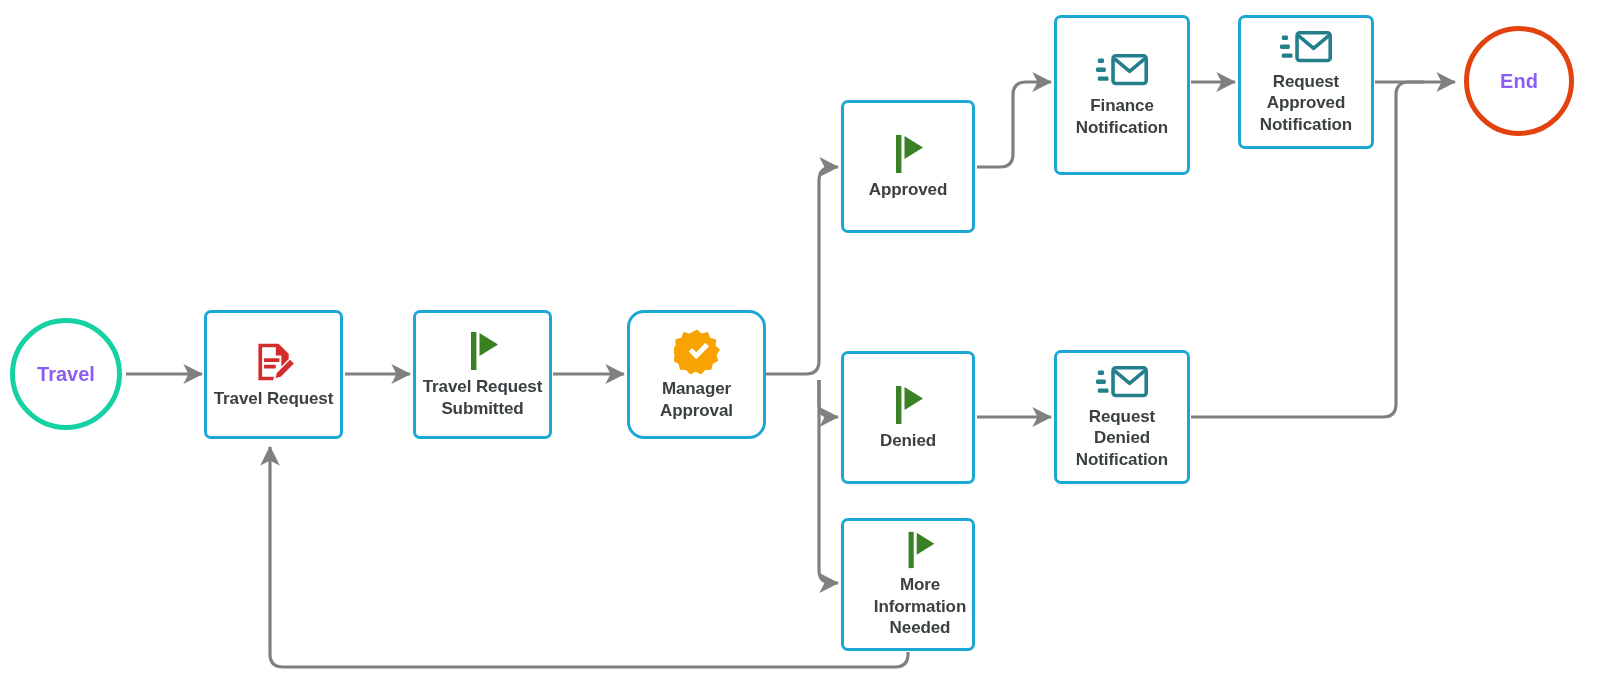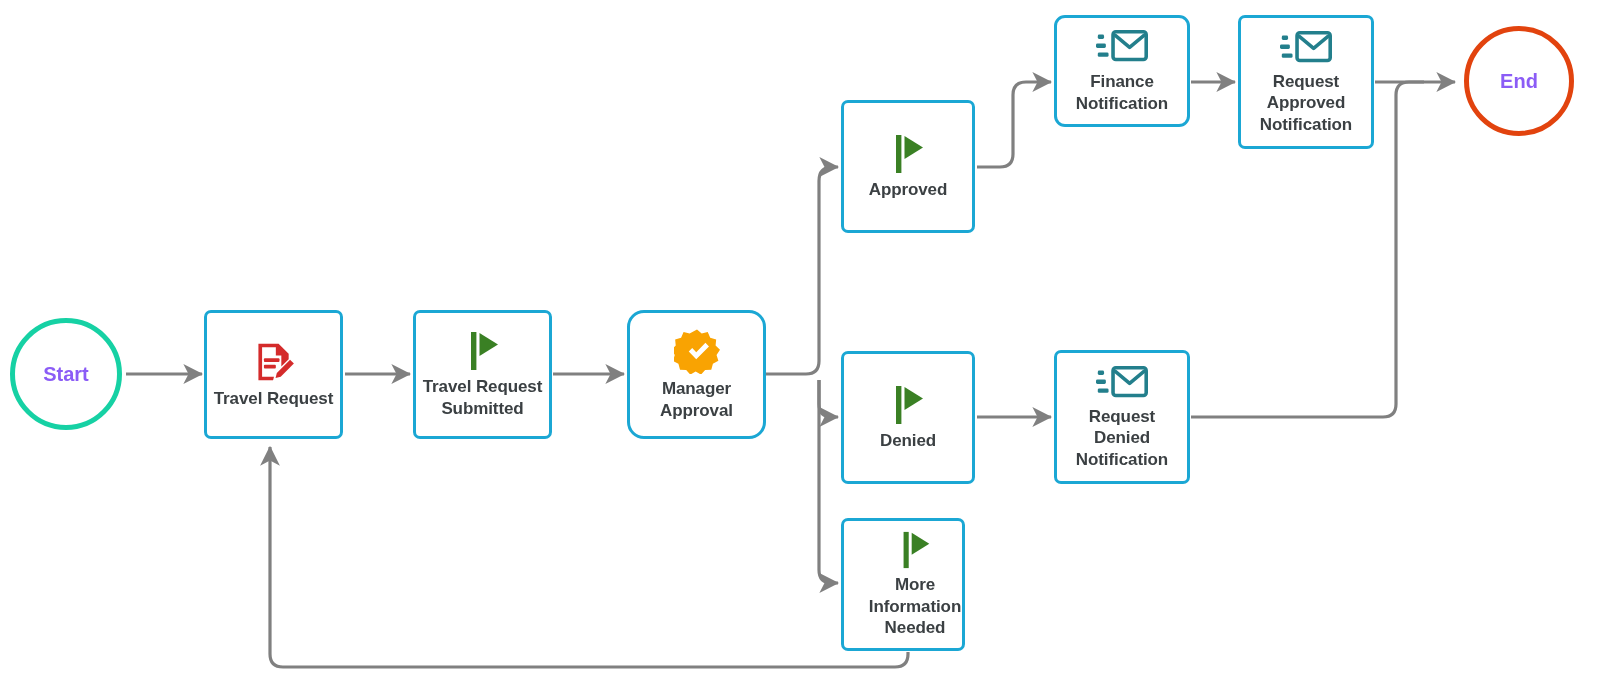--- a/index.html
+++ b/index.html
@@ -106,21 +106,21 @@
 
       <path d="M 908 652 L 908 654 Q 908 667 895 667 L 283 667 Q 270 667 270 654 L 270 447"></path>
     </g>
 
     <g fill="none" stroke="#808080" stroke-width="3.2" stroke-linejoin="round">
       <path d="M 1191 417 L 1383 417 Q 1396 417 1396 404 L 1396 95 Q 1396 82 1409 82 L 1424 82"></path>
     </g>
   </svg>
 
   <div class="node terminal start" style="left:10px; top:318px; width:112px; height:112px;">
-    <span class="caption">Start</span>
+    <span class="caption">Travel</span>
   </div>
 
   <div class="node task" style="left:204px; top:310px; width:139px; height:129px;">
     <span class="ico">
       <svg width="44" height="44" viewBox="0 0 48 48">
         <path d="M7 4 h22 l11 11 v6 l-8 8 V17 H26 V8 H11 v32 h13 l-1 4 H7 z" fill="#d42b2b"></path>
         <rect x="13" y="20" width="17" height="4" rx="1" fill="#d42b2b"></rect>
         <rect x="13" y="27" width="13" height="4" rx="1" fill="#d42b2b"></rect>
         <path d="M41.5 21.5 l4.2 4.2 -14.4 14.4 -5.6 1.4 1.4 -5.6 z" fill="#d42b2b"></path>
       </svg>
@@ -163,33 +163,33 @@
   <div class="node task" style="left:841px; top:351px; width:134px; height:133px;">
     <span class="ico">
       <svg width="40" height="42" viewBox="0 0 40 42">
         <rect x="8" y="2" width="5.4" height="38" fill="#3a8024"></rect>
         <path d="M16.5 3 L35 14.5 L16.5 26 z" fill="#3a8024"></path>
       </svg>
     </span>
     <span class="caption">Denied</span>
   </div>
 
-  <div class="node task" style="left:841px; top:518px; width:124px; height:133px;padding-left:24px;">
+  <div class="node task" style="left:841px; top:518px; width:134px; height:133px;padding-left:24px;">
     <span class="ico">
       <svg width="40" height="40" viewBox="0 0 40 42">
         <rect x="8" y="2" width="5.4" height="38" fill="#3a8024"></rect>
         <path d="M16.5 3 L35 14.5 L16.5 26 z" fill="#3a8024"></path>
       </svg>
     </span>
     <span class="caption">More
 Information
 Needed</span>
   </div>
 
-  <div class="node task" style="left:1054px; top:15px; width:136px; height:112px;border-radius:11px;">
+  <div class="node task" style="left:1054px; top:15px; width:136px; height:160px;">
     <span class="ico">
       <svg width="52" height="40" viewBox="0 0 58 42">
         <rect x="2" y="7" width="7" height="5" rx="1.6" fill="#237f8c"></rect>
         <rect x="0" y="17" width="11" height="5" rx="1.6" fill="#237f8c"></rect>
         <rect x="2" y="27" width="12" height="5" rx="1.6" fill="#237f8c"></rect>
         <rect x="19" y="4" width="37" height="31" rx="3.2" fill="none" stroke="#237f8c" stroke-width="4"></rect>
         <path d="M21.5 8 L37.5 21.5 L53.5 8" fill="none" stroke="#237f8c" stroke-width="4" stroke-linecap="round" stroke-linejoin="round"></path>
       </svg>
     </span>
     <span class="caption">Finance

